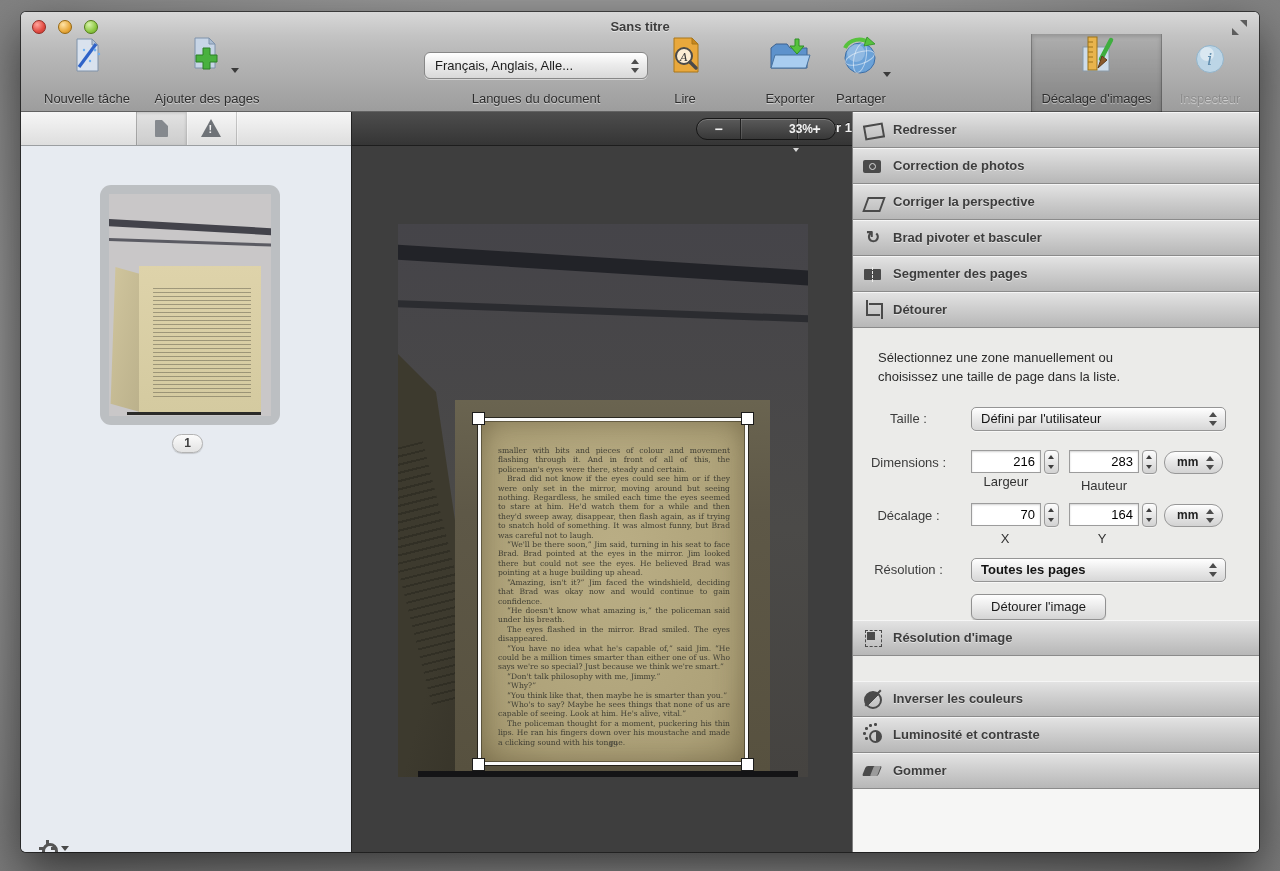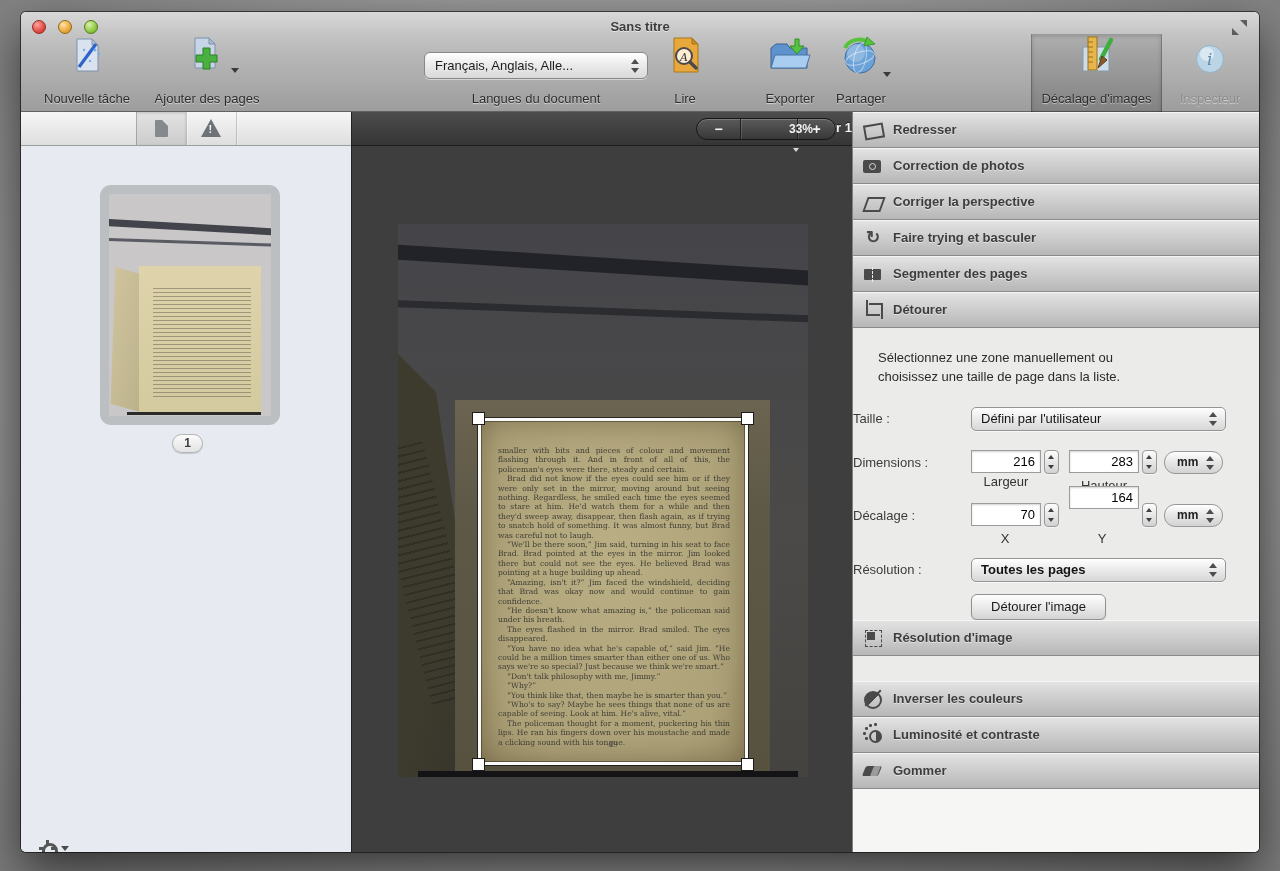--- a/index.html
+++ b/index.html
@@ -143,21 +143,21 @@
   .i-invert:after { content:""; position:absolute; left:-1px; top:8px; width:22px; height:2px; background:#4a4a4a; transform:rotate(-45deg); }
   .i-brightness:before { content:""; position:absolute; left:6px; top:5px; width:9px; height:9px; border:2px solid #4a4a4a; border-radius:50%;
     background:linear-gradient(90deg, transparent 50%, #4a4a4a 50%); }
   .i-brightness:after { content:""; position:absolute; left:2px; top:2px; width:2.5px; height:2.5px; border-radius:50%; background:#4a4a4a;
     box-shadow:4px -3px 0 #4a4a4a, -2px 5px 0 #4a4a4a, 0 10px 0 #4a4a4a, 9px -4px 0 #4a4a4a; }
   .i-eraser:before { content:""; position:absolute; left:1px; top:5px; width:16px; height:10px; background:#4a4a4a; border-radius:2px; transform:skewX(-22deg); }
   .i-eraser:after { content:""; position:absolute; left:9px; top:5px; width:7px; height:10px; background:#9b9b9b; border-radius:1px; transform:skewX(-22deg); }
 
   .crop-content { position:absolute; left:0; top:216px; width:100%; height:317px; background:#ebebe9; }
   .instruction { position:absolute; left:25px; top:20px; width:360px; font-size:13px; line-height:19px; color:#2b2b2b; }
-  .form-label { position:absolute; width:111px; text-align:left; font-size:13px; color:#3c3c3c; }
+  .form-label { position:absolute; width:111px; text-align:center; font-size:13px; color:#3c3c3c; }
   .popup { position:absolute; height:24px; border-radius:5px; background:linear-gradient(#ffffff,#ececec 45%, #d7d7d7);
     border:1px solid #959595; box-shadow:0 1px 0 rgba(255,255,255,.6); font-size:13px; font-weight:bold; color:#141414;
     line-height:22px; padding-left:9px; }
   .popup.reg { font-weight:normal; }
   .num-field { position:absolute; width:70px; height:23px; border:1px solid #9c9c9c; background:#fff;
     box-shadow:inset 0 1px 2px rgba(0,0,0,.18); font-size:13px; color:#000; text-align:right; padding-right:5px;
     font-family:"Liberation Sans", sans-serif; }
   .stepper { position:absolute; width:15px; height:24px; border-radius:4px; background:linear-gradient(#fdfdfd,#d2d2d2);
     border:1px solid #9a9a9a; box-shadow:0 1px 0 rgba(255,255,255,.5); }
   .stepper:before, .stepper:after { content:""; position:absolute; left:50%; margin-left:-3.5px; width:0; height:0;
@@ -361,21 +361,21 @@
     <div class="tool-row" style="top:36px;">
       <span class="ticon i-camera"></span>
       <span class="tool-label">Correction de photos</span>
     </div>
     <div class="tool-row" style="top:72px;">
       <span class="ticon i-perspective"></span>
       <span class="tool-label">Corriger la perspective</span>
     </div>
     <div class="tool-row" style="top:108px;">
       <span class="ticon i-rotate">↻</span>
-      <span class="tool-label">Faire trying et basculer</span>
+      <span class="tool-label">Brad pivoter et basculer</span>
     </div>
     <div class="tool-row" style="top:144px;">
       <span class="ticon i-segment"></span>
       <span class="tool-label">Segmenter des pages</span>
     </div>
     <div class="tool-row" style="top:180px;">
       <span class="ticon i-crop"></span>
       <span class="tool-label">Détourer</span>
     </div>
 
@@ -399,21 +399,21 @@
       <div class="unit-pop" style="left:311px; top:123px;">
         <span>mm</span>
         <span class="updown"></span>
       </div>
       <span class="sub-label" style="left:153px; top:146px;">Largeur</span>
       <span class="sub-label" style="left:251px; top:150px;">Hauteur</span>
 
       <span class="form-label" style="left:0; top:180px;">Décalage :</span>
       <input class="num-field" style="left: 118px; top: 175px;" value="70">
       <span class="stepper" style="left:191px; top:175px;"></span>
-      <input class="num-field" style="left: 216px; top: 158px;" value="164">
+      <input class="num-field" style="left: 216px; top: 175px;" value="164">
       <span class="stepper" style="left:289px; top:175px;"></span>
       <div class="unit-pop" style="left:311px; top:176px;">
         <span>mm</span>
         <span class="updown"></span>
       </div>
       <span class="sub-label" style="left:152px; top:203px;">X</span>
       <span class="sub-label" style="left:249px; top:203px;">Y</span>
 
       <span class="form-label" style="left:0; top:234px;">Résolution :</span>
       <div class="popup" style="left:118px; top:230px; width:255px;">

